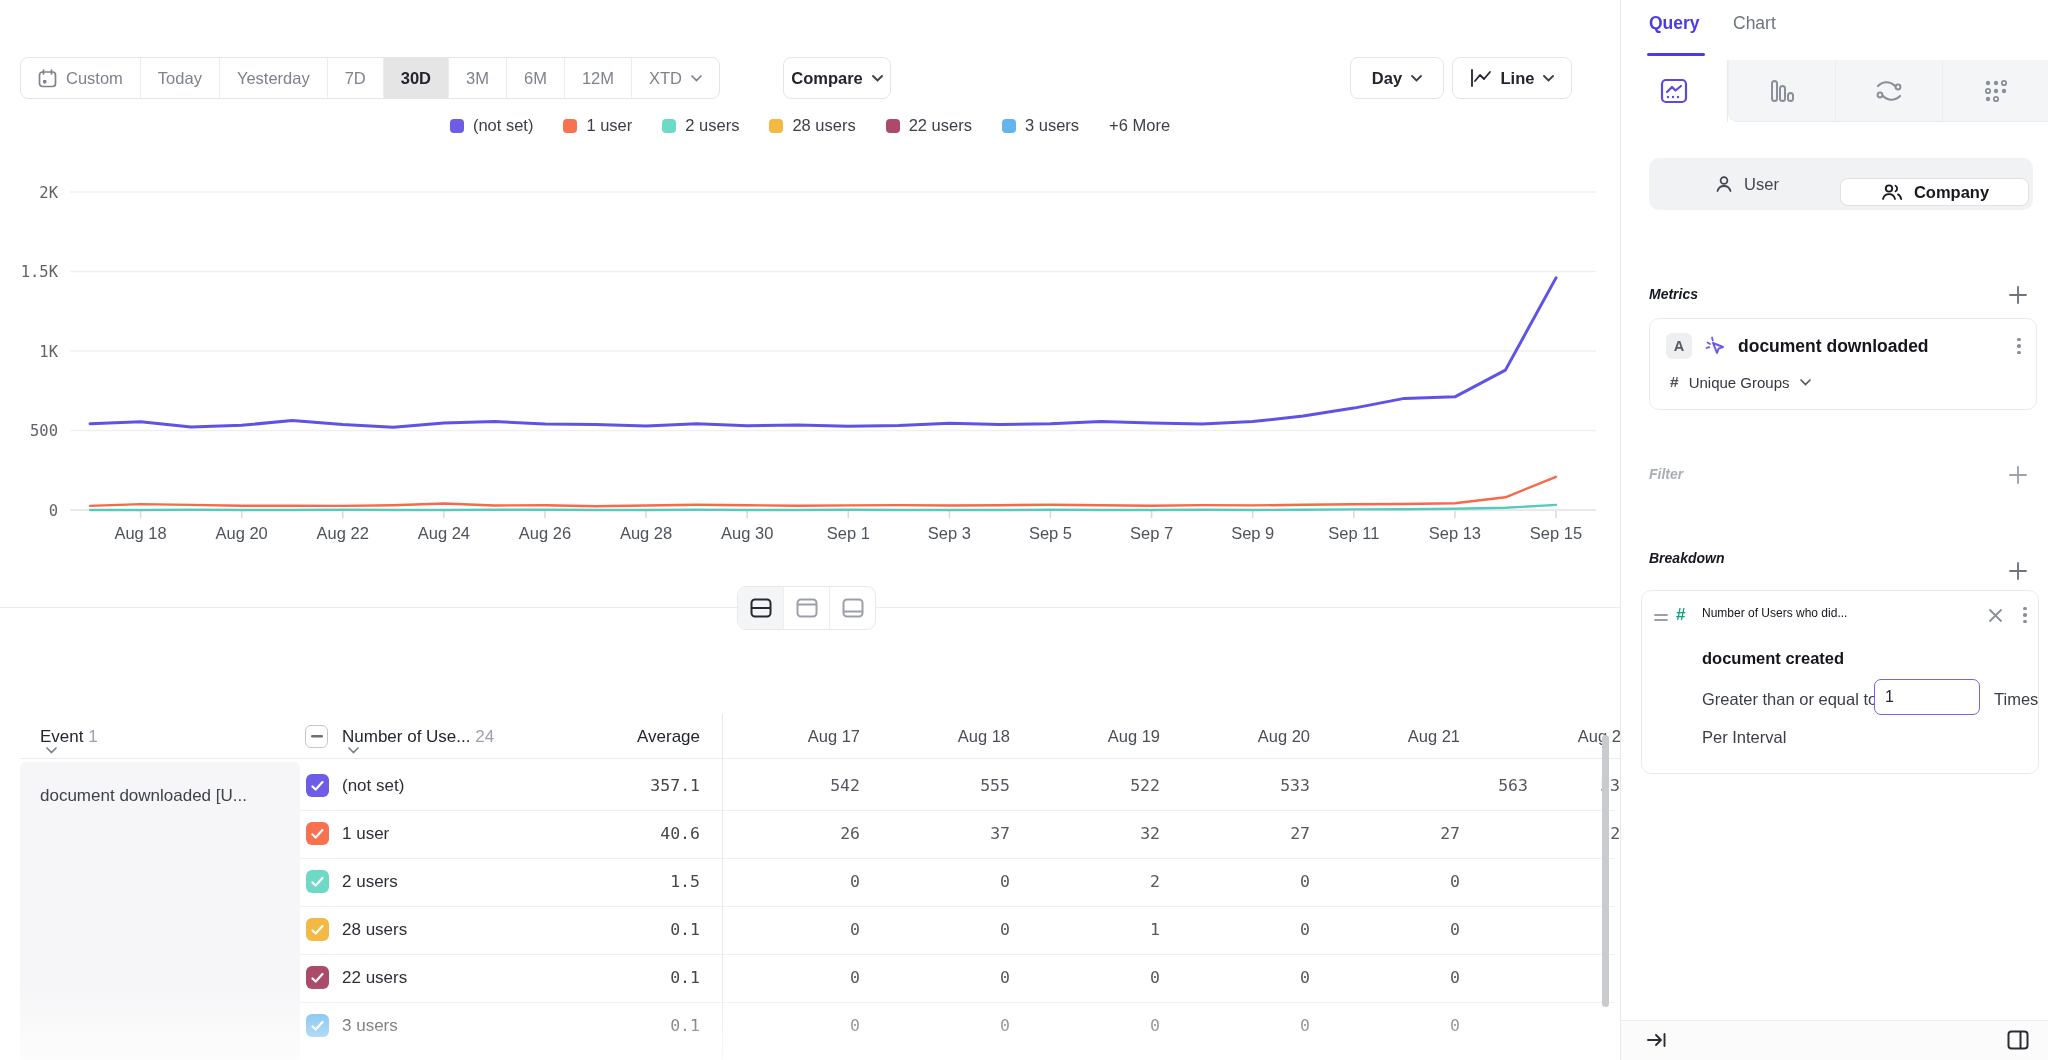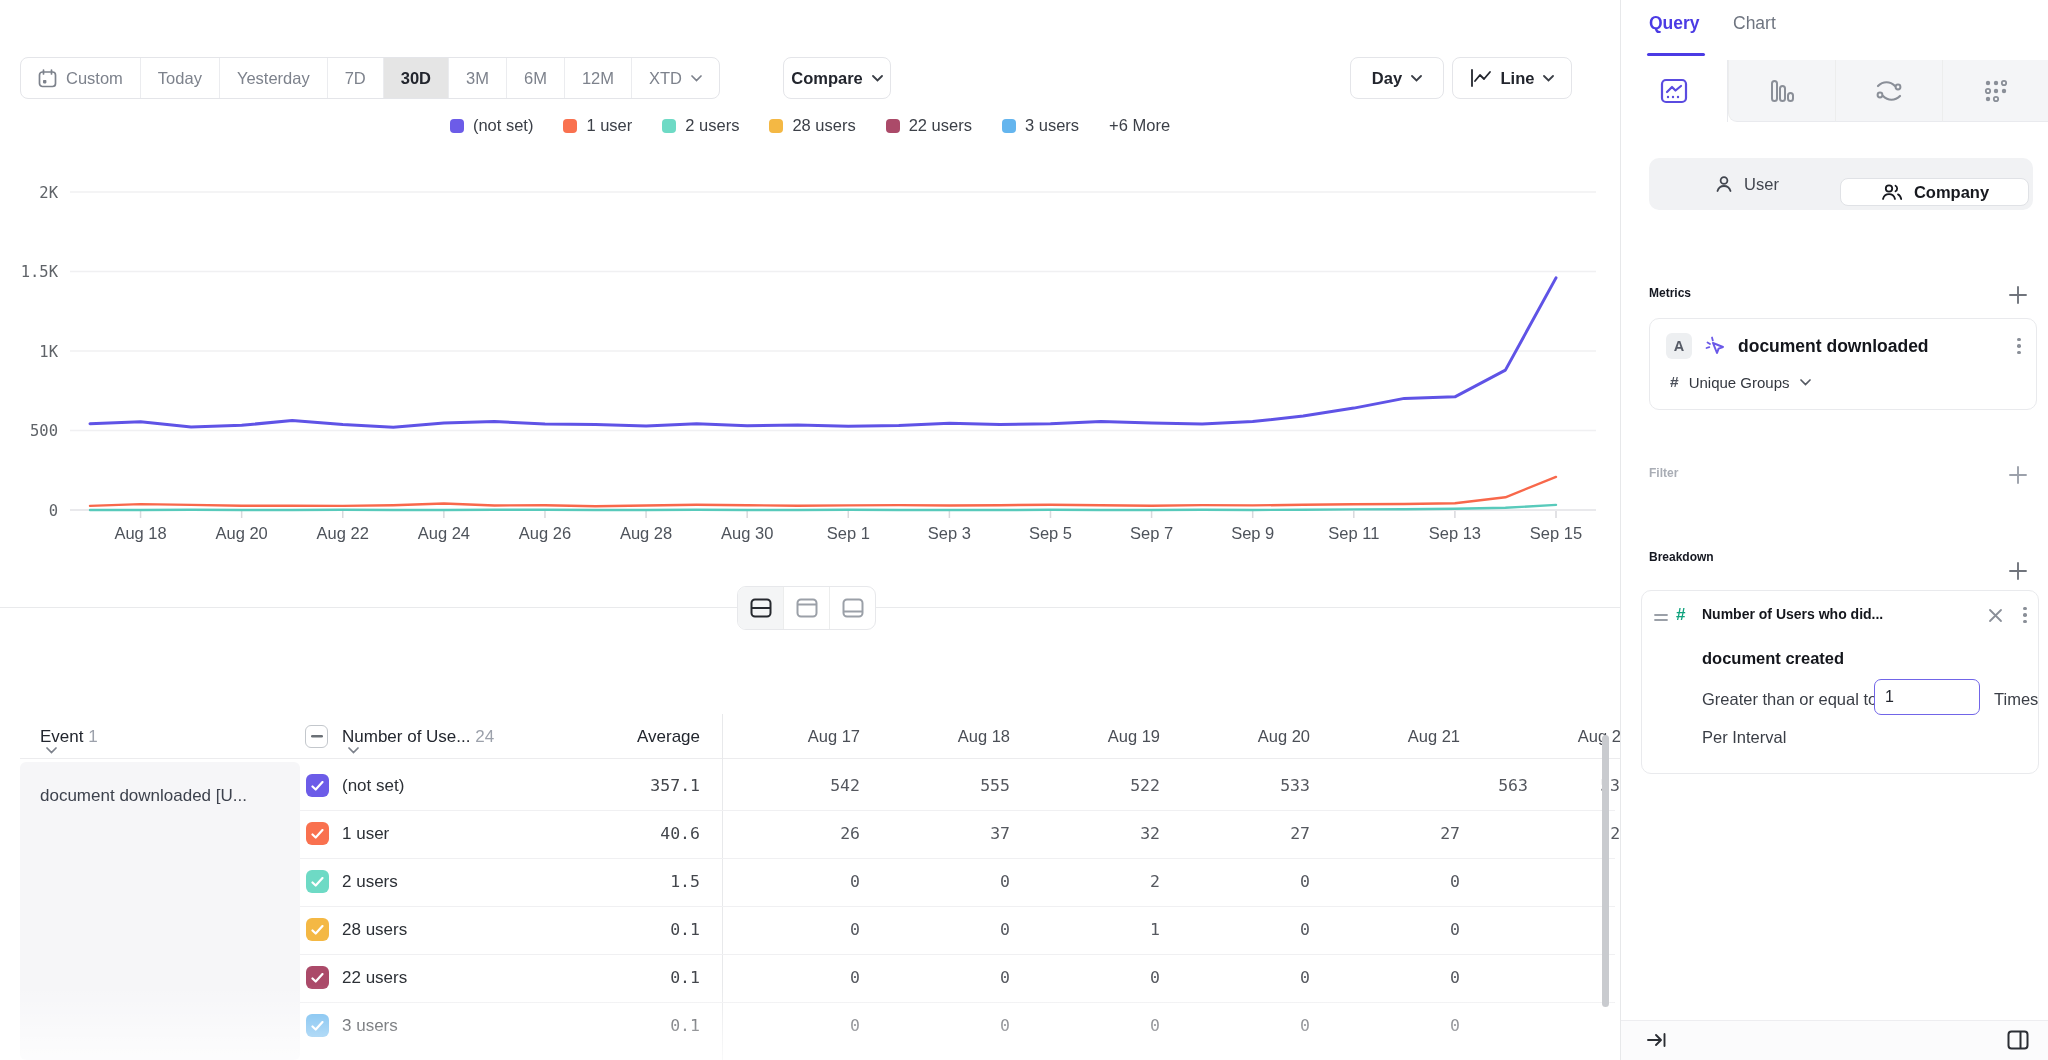--- a/index.html
+++ b/index.html
@@ -54,32 +54,32 @@
   .ptab{position:absolute;top:13px;font-size:17.5px;cursor:pointer;}
   .ptab-underline{position:absolute;top:53px;height:3px;border-radius:2px;}
   .ctt-strip{position:absolute;left:0;top:60px;width:428px;height:62px;display:flex;}
   .ctt{width:107px;height:62px;display:flex;align-items:center;justify-content:center;background:#f4f5f7;border-bottom:1px solid #e9eaee;border-left:1px solid #eceded;cursor:pointer;box-sizing:border-box;}
   .ctt:first-child{border-left:none;}
   .ctt.active{background:#fff;border-bottom:none;border-right:1px solid #e9eaee;}
   .ctt:nth-child(2){border-bottom-left-radius:9px;}
   .seg{position:absolute;left:28px;top:158px;width:384px;height:52px;background:#f1f2f4;border-radius:10px;display:flex;padding:4px;box-sizing:border-box;}
   .seg-opt{flex:1;display:flex;align-items:center;justify-content:center;gap:10px;font-size:16.5px;color:#42464f;border-radius:8px;cursor:pointer;}
   .seg-opt.active{background:#fff;border:1px solid #e0e2e6;color:#17191f;font-weight:700;margin-top:16px;}
-  .sec-title{position:absolute;left:28px;font-size:12px;font-weight:700;color:#141720;}
+  .sec-title{position:absolute;left:28px;font-size:14px;font-weight:700;color:#141720;font-style:italic;}
   .sec-title.muted{color:#a9adb5;}
   .plus{position:absolute;left:386px;width:22px;height:22px;cursor:pointer;}
   .pcard{position:absolute;background:#fff;border:1px solid #e9eaed;border-radius:10px;box-sizing:border-box;}
   .badge-a{position:absolute;left:16px;top:14px;width:26px;height:26px;background:#edeff1;border-radius:6px;display:flex;align-items:center;justify-content:center;font-size:14.5px;font-weight:700;color:#565b66;}
   .kebab{position:absolute;width:18px;height:22px;display:flex;flex-direction:column;align-items:center;justify-content:center;gap:3px;cursor:pointer;}
   .kebab i{width:3.5px;height:3.5px;border-radius:50%;background:#8a8f98;}
   .metric-name{position:absolute;left:88px;top:17px;font-size:17.5px;font-weight:700;color:#14161c;white-space:nowrap;}
   .agg-row{position:absolute;left:20px;top:54px;display:flex;align-items:center;gap:10px;cursor:pointer;}
   .hash-gray{font-size:15.5px;font-weight:700;color:#4d525c;}
   .agg-label{font-size:15px;color:#33373f;}
-  .bd-title{position:absolute;left:60px;top:15px;font-size:14px;font-weight:700;color:#14161c;white-space:nowrap;}
+  .bd-title{position:absolute;left:60px;top:15px;font-size:12px;font-weight:400;color:#14161c;white-space:nowrap;}
   .bd-event{position:absolute;left:60px;top:58px;font-size:16.5px;font-weight:700;color:#14161c;}
   .bd-cond{position:absolute;left:60px;top:99px;font-size:16.5px;color:#3a3e46;}
   .bd-input{position:absolute;left:232px;top:88px;width:106px;height:36px;border:1.5px solid #7165e8;border-radius:7px;background:#fff;font-size:16px;color:#23262e;padding:0 10px;box-sizing:border-box;font-family:"Liberation Sans",sans-serif;outline:none;}
   .bd-times{position:absolute;left:352px;top:99px;font-size:16.5px;color:#3a3e46;}
   .bd-per{position:absolute;left:60px;top:137px;font-size:16.5px;color:#3a3e46;}
   .pbottom{position:absolute;left:0;bottom:0;width:428px;height:40px;background:#fbfbfc;border-top:1px solid #ededf0;box-sizing:border-box;}
   .hash-green{font-size:17px;font-weight:700;color:#11a37e;}
 </style>
 </head>
 <body>

